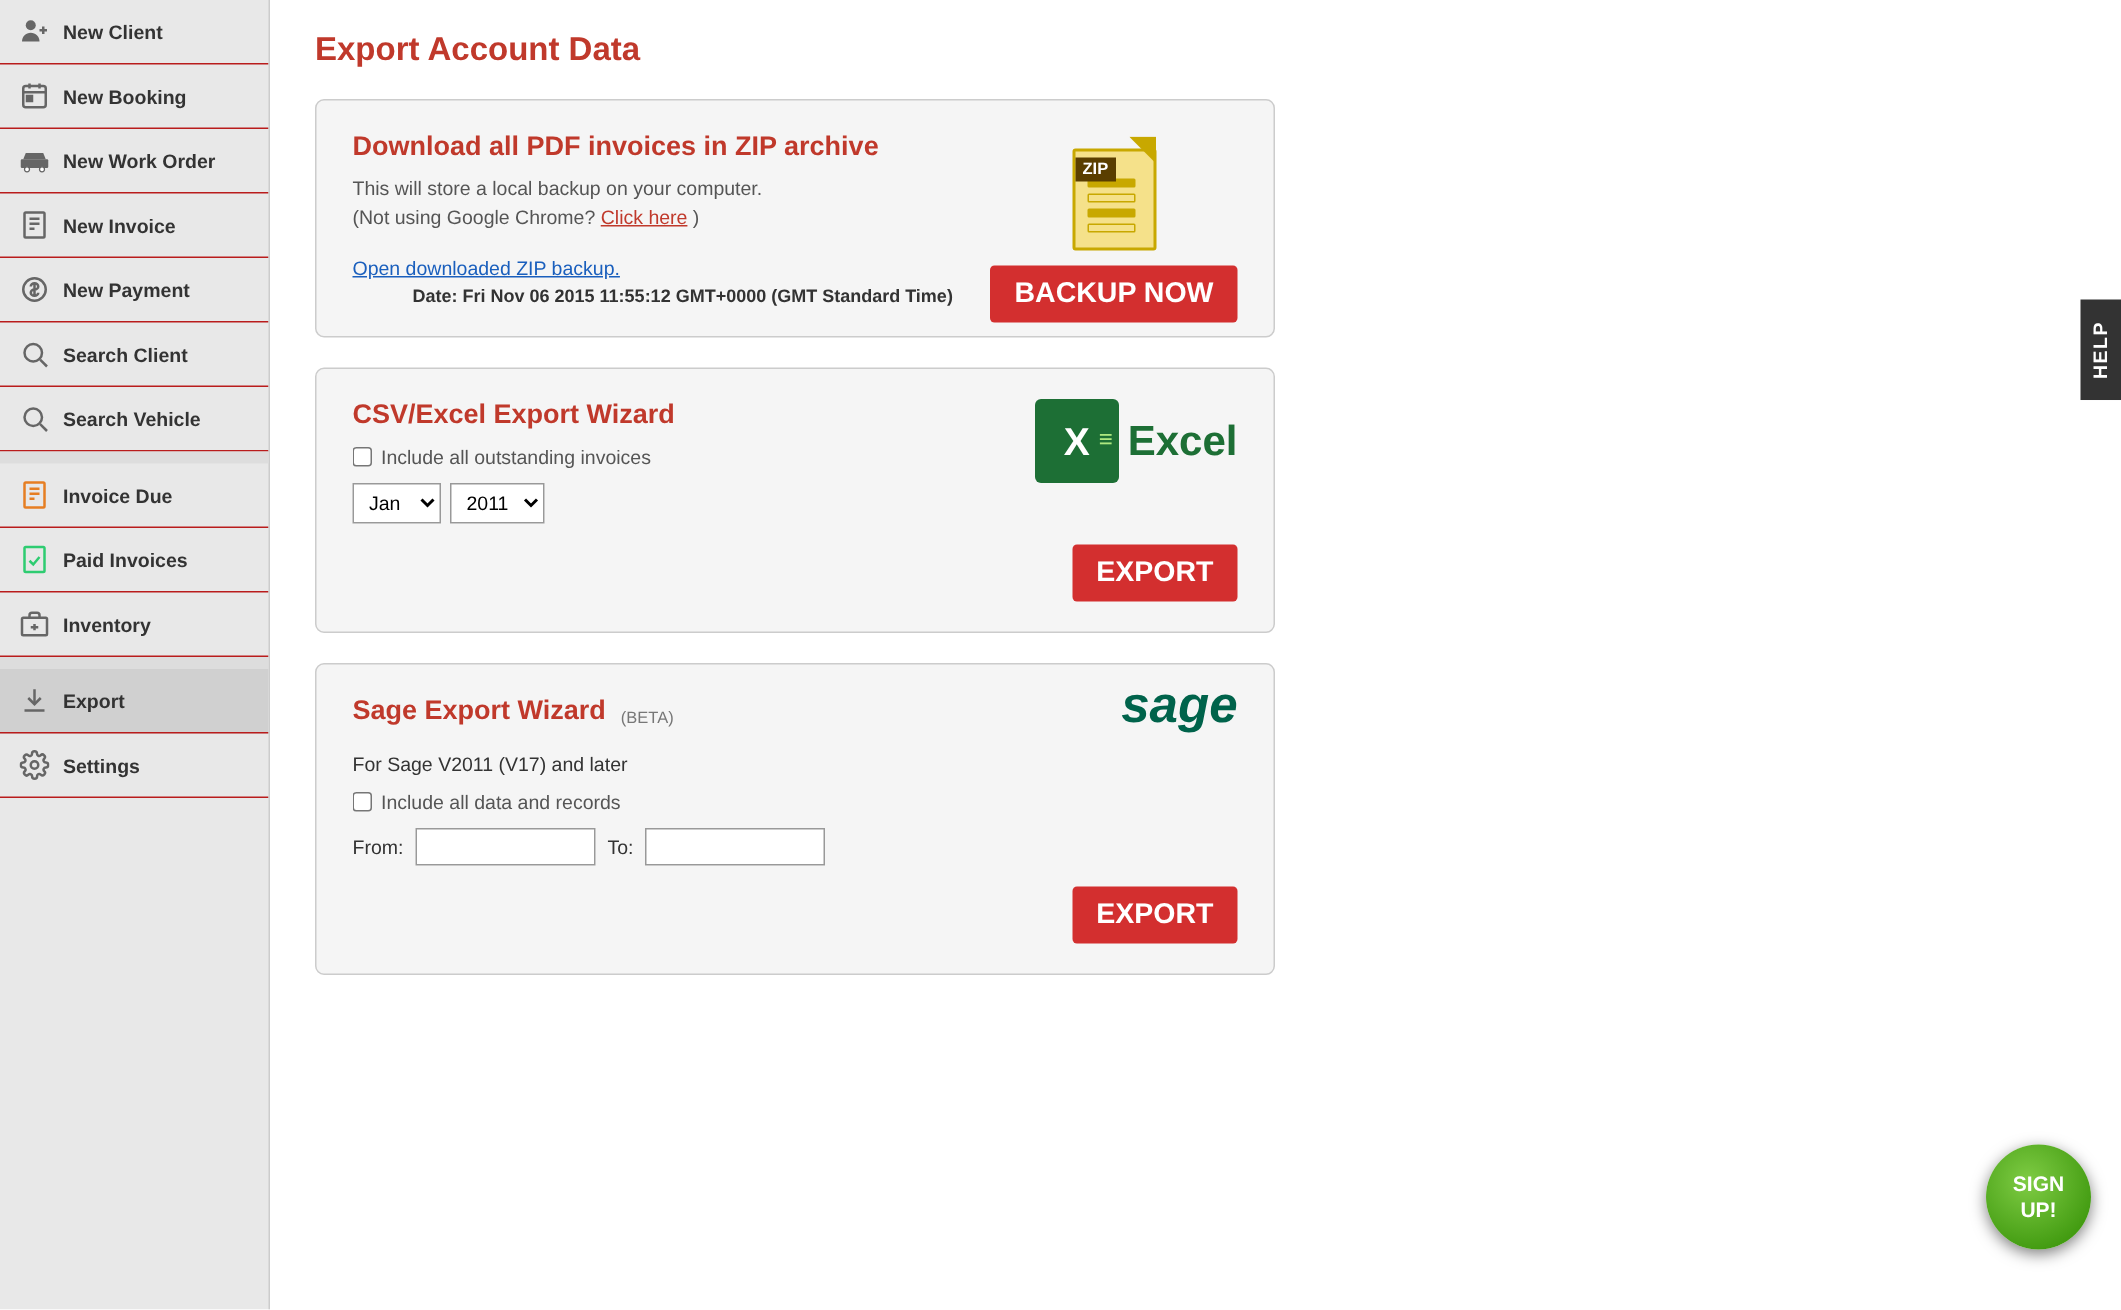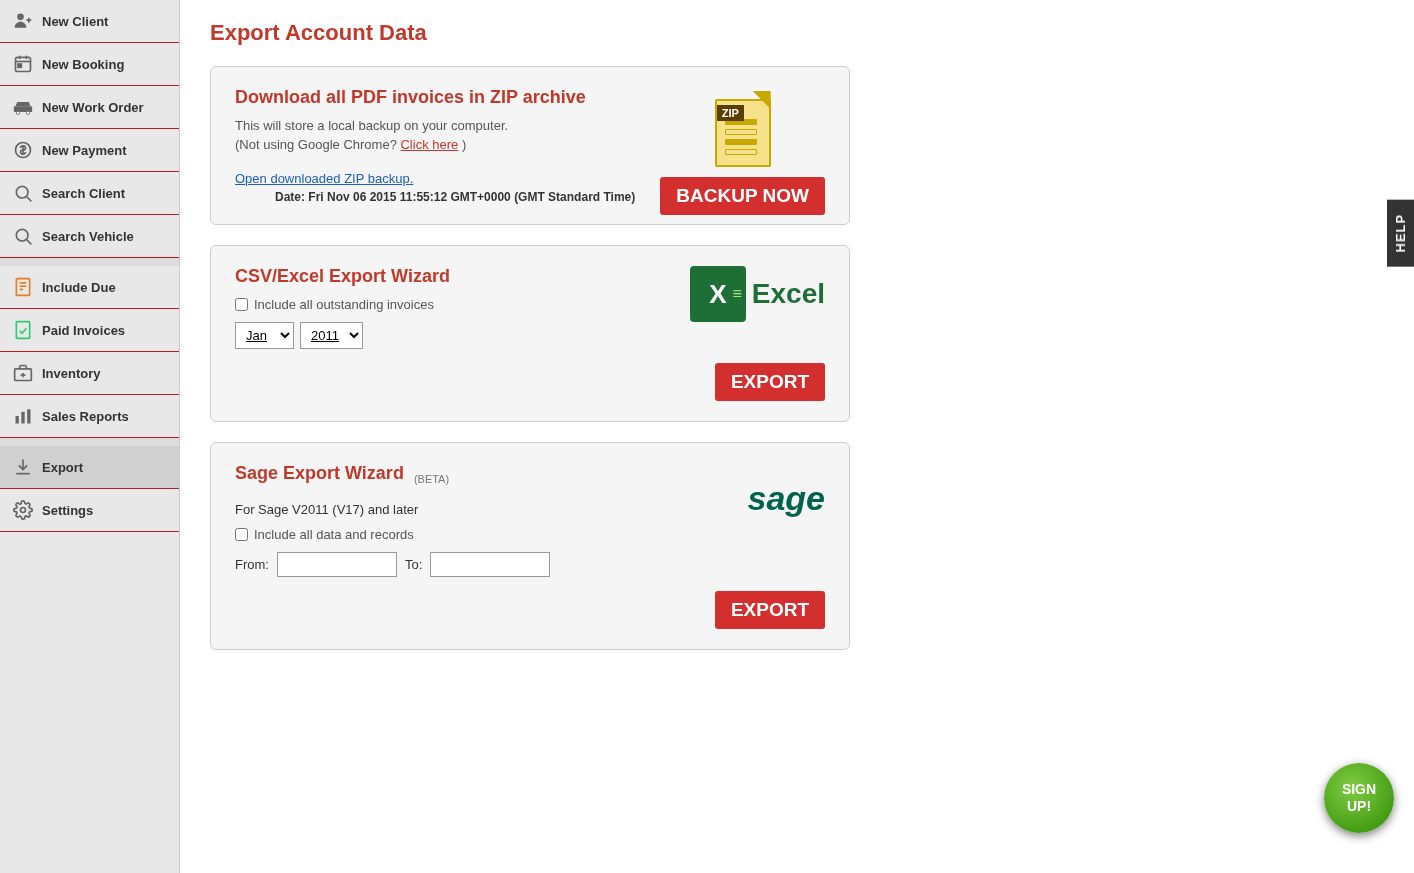--- a/index.html
+++ b/index.html
@@ -119,40 +119,39 @@
       top: 20px;
       display: flex;
       align-items: center;
       gap: 6px;
     }
 
     
     .sage-logo-area {
       position: absolute;
       right: 24px;
-      top: 36px;
+      top: 8px;
     }
 
     
     .checkbox-row {
       display: flex;
       align-items: center;
       gap: 6px;
       margin: 10px 0;
       color: #555;
       font-size: 13px;
     }
 
     
     .select-row {
       display: flex;
       align-items: flex-end;
       gap: 6px;
       margin: 10px 0;
-      text-decoration: underline;
     }
     .select-row select {
       padding: 4px 6px;
       font-size: 13px;
       border: 1px solid #999;
       background: #fff;
       cursor: pointer;
     }
 
     .from-to-row {
@@ -355,20 +354,31 @@
           <rect x="1" y="11" width="22" height="7" rx="1"></rect>
           <circle cx="6" cy="19" r="2" fill="#fff" stroke="#666"></circle>
           <circle cx="18" cy="19" r="2" fill="#fff" stroke="#666"></circle>
         </svg>
     </span>
     <span>New Work Order</span>
   </div>
   <div class="sidebar-item">
     <span class="icon">
       <svg viewBox="0 0 24 24" fill="none" stroke="#666" stroke-width="2">
+          <rect x="4" y="2" width="16" height="20" rx="1"></rect>
+          <line x1="8" y1="7" x2="16" y2="7"></line>
+          <line x1="8" y1="11" x2="16" y2="11"></line>
+          <line x1="8" y1="15" x2="12" y2="15"></line>
+        </svg>
+    </span>
+    <span>New Invoice</span>
+  </div>
+  <div class="sidebar-item">
+    <span class="icon">
+      <svg viewBox="0 0 24 24" fill="none" stroke="#666" stroke-width="2">
           <circle cx="12" cy="12" r="9"></circle>
           <path d="M12 7v10M9 9.5c0-1.4 1.3-2.5 3-2.5s3 1.1 3 2.5-1.3 2.5-3 2.5-3 1.1-3 2.5 1.3 2.5 3 2.5 3-1.1 3-2.5"></path>
         </svg>
     </span>
     <span>New Payment</span>
   </div>
   <div class="sidebar-item">
     <span class="icon">
       <svg viewBox="0 0 24 24" fill="none" stroke="#666" stroke-width="2">
           <circle cx="11" cy="11" r="7"></circle>
@@ -389,51 +399,41 @@
   <div style="height:8px; background:#ddd;"></div>
   <div class="sidebar-item">
     <span class="icon">
       <svg viewBox="0 0 24 24" fill="none" stroke="#e67e22" stroke-width="2">
           <rect x="4" y="2" width="16" height="20" rx="1"></rect>
           <line x1="8" y1="7" x2="16" y2="7"></line>
           <line x1="8" y1="11" x2="16" y2="11"></line>
           <line x1="8" y1="15" x2="12" y2="15"></line>
         </svg>
     </span>
-    <span>Include Due</span>
+    <span>Invoice Due</span>
   </div>
   <div class="sidebar-item">
     <span class="icon">
       <svg viewBox="0 0 24 24" fill="none" stroke="#2ecc71" stroke-width="2">
           <rect x="4" y="2" width="16" height="20" rx="1"></rect>
           <polyline points="8,13 11,16 16,10"></polyline>
         </svg>
     </span>
     <span>Paid Invoices</span>
   </div>
   <div class="sidebar-item">
     <span class="icon">
       <svg viewBox="0 0 24 24" fill="none" stroke="#666" stroke-width="2">
           <rect x="2" y="7" width="20" height="14" rx="1"></rect>
           <path d="M16 7V5a2 2 0 0 0-2-2h-4a2 2 0 0 0-2 2v2"></path>
           <line x1="12" y1="12" x2="12" y2="17"></line>
           <line x1="9" y1="14.5" x2="15" y2="14.5"></line>
         </svg>
     </span>
     <span>Inventory</span>
-  </div>
-  <div class="sidebar-item">
-    <span class="icon">
-      <svg viewBox="0 0 24 24" fill="#666">
-          <rect x="3" y="12" width="4" height="9"></rect>
-          <rect x="10" y="7" width="4" height="14"></rect>
-          <rect x="17" y="4" width="4" height="17"></rect>
-        </svg>
-    </span>
-    <span>Sales Reports</span>
   </div>
   <div style="height:8px; background:#ddd;"></div>
   <div class="sidebar-item active">
     <span class="icon">
       <svg viewBox="0 0 24 24" fill="none" stroke="#666" stroke-width="2">
           <line x1="12" y1="3" x2="12" y2="15"></line>
           <polyline points="7,10 12,15 17,10"></polyline>
           <line x1="4" y1="20" x2="20" y2="20"></line>
         </svg>
     </span>

